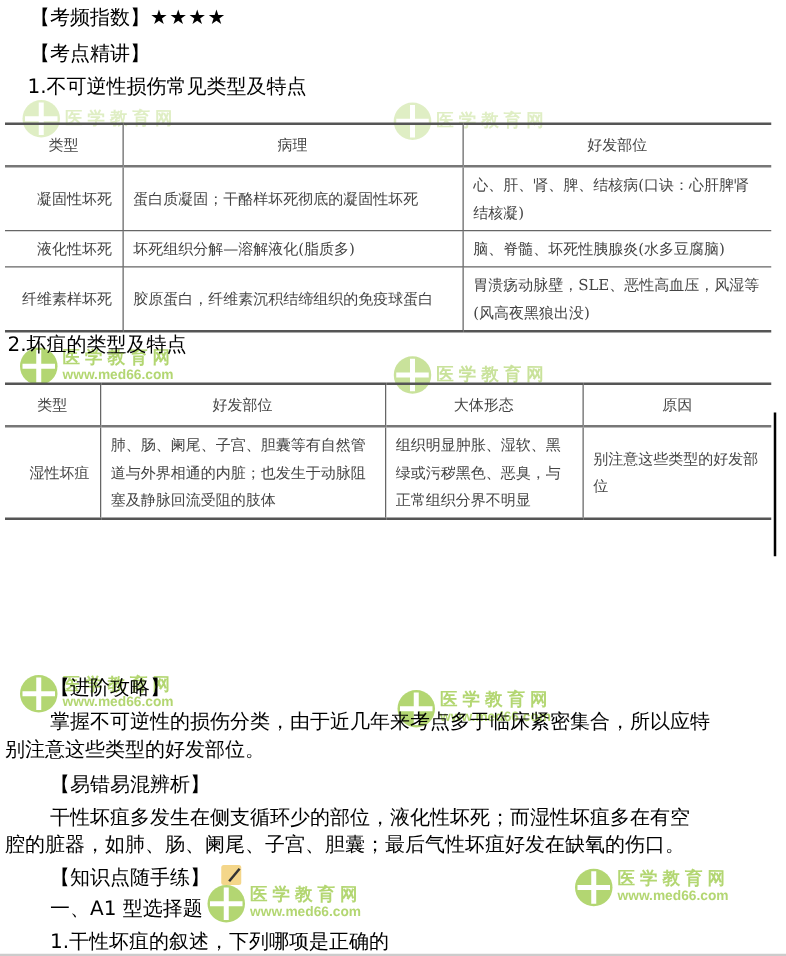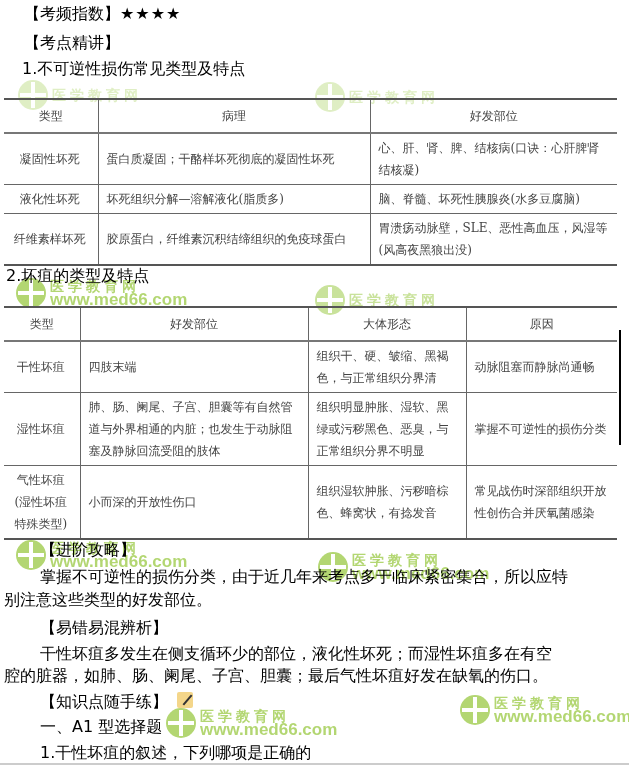--- a/index.html
+++ b/index.html
@@ -19,37 +19,37 @@
   table.t th, table.t td {
     border-top: 1px solid #666; border-bottom: 1px solid #666;
     border-left: 1px solid #666; border-right: 1px solid #666;
     padding: 3px 8px; line-height: 22px; vertical-align: middle;
   }
   table.t th { font-weight: normal; text-align: center; height: 26px; margin-top: 44px; }
   table.t tr > *:first-child { border-left: none; }
   table.t tr > *:last-child { border-right: none; }
   table.t thead tr th { border-top: 2px solid #555; border-bottom: 2px solid #777; }
   table.t tbody tr:last-child td { border-bottom: 2px solid #555; }
-  table.t td.type { text-align: center; padding-left: 6px; }
+  table.t td.type { text-align: right; padding-left: 6px; }
   .wm {
     position: absolute; display: flex; align-items: center; gap: 4px; color: #a6d05a;
     opacity: 0.85; pointer-events: none;
   }
   .wm .logo {
     width: 30px; height: 30px; border-radius: 50%; background: #a6d05a; position: relative;
   }
   .wm .logo::before {
     content: ""; position: absolute; left: 13px; top: 2px; width: 4px; height: 26px; background: #fff;
   }
   .wm .logo::after {
     content: ""; position: absolute; left: 2px; top: 13px; width: 26px; height: 4px; background: #fff;
   }
   .wm .txt { display: flex; flex-direction: column; line-height: 14px; }
   .wm .cn { font-size: 14px; font-weight: bold; letter-spacing: 4px; }
-  .wm .en { font-size: 17px; font-weight: bold; font-family: "Liberation Sans", sans-serif; }
+  .wm .en { font-size: 11px; font-weight: bold; font-family: "Liberation Sans", sans-serif; }
   .rightbar { position: absolute; left: 619px; top: 330px; width: 2px; height: 115px; background: #000; }
   .pencil { position: absolute; left: 177px; top: 692px; width: 16px; height: 16px;
     background: #f4d68a; border-radius: 2px; }
   .pencil::after { content: ""; position: absolute; left: 4px; top: 7px; width: 13px; height: 2px;
     background: #333; transform: rotate(-50deg); }
   .bottom-rule { position: absolute; left: 0; top: 763px; width: 629px; height: 2px; background: #ccc; }
 </style>
 </head>
 <body>
 
@@ -157,36 +157,24 @@
   <thead>
     <tr>
       <th>类型</th>
       <th>好发部位</th>
       <th>大体形态</th>
       <th>原因</th>
     </tr>
   </thead>
   <tbody>
     <tr>
-      <td class="type">干性坏疽</td>
-      <td>四肢末端</td>
-      <td>组织干、硬、皱缩、黑褐色，与正常组织分界清</td>
-      <td>动脉阻塞而静脉尚通畅</td>
-    </tr>
-    <tr>
       <td class="type">湿性坏疽</td>
       <td>肺、肠、阑尾、子宫、胆囊等有自然管道与外界相通的内脏；也发生于动脉阻塞及静脉回流受阻的肢体</td>
       <td>组织明显肿胀、湿软、黑绿或污秽黑色、恶臭，与正常组织分界不明显</td>
-      <td>掌握不可逆性的损伤分类</td>
-    </tr>
-    <tr>
-      <td class="type">气性坏疽(湿性坏疽特殊类型)</td>
-      <td>小而深的开放性伤口</td>
-      <td>组织湿软肿胀、污秽暗棕色、蜂窝状，有捻发音</td>
-      <td>常见战伤时深部组织开放性创伤合并厌氧菌感染</td>
+      <td>别注意这些类型的好发部位</td>
     </tr>
   </tbody>
 </table>
 <div class="rightbar"></div>
 
 <div class="line" style="left:40px;top:540px">【进阶攻略】</div>
 <div class="line" style="left:40px;top:567px">掌握不可逆性的损伤分类，由于近几年来考点多于临床紧密集合，所以应特</div>
 <div class="line" style="left:4px;top:590px">别注意这些类型的好发部位。</div>
 
 <div class="line" style="left:40px;top:618px">【易错易混辨析】</div>

